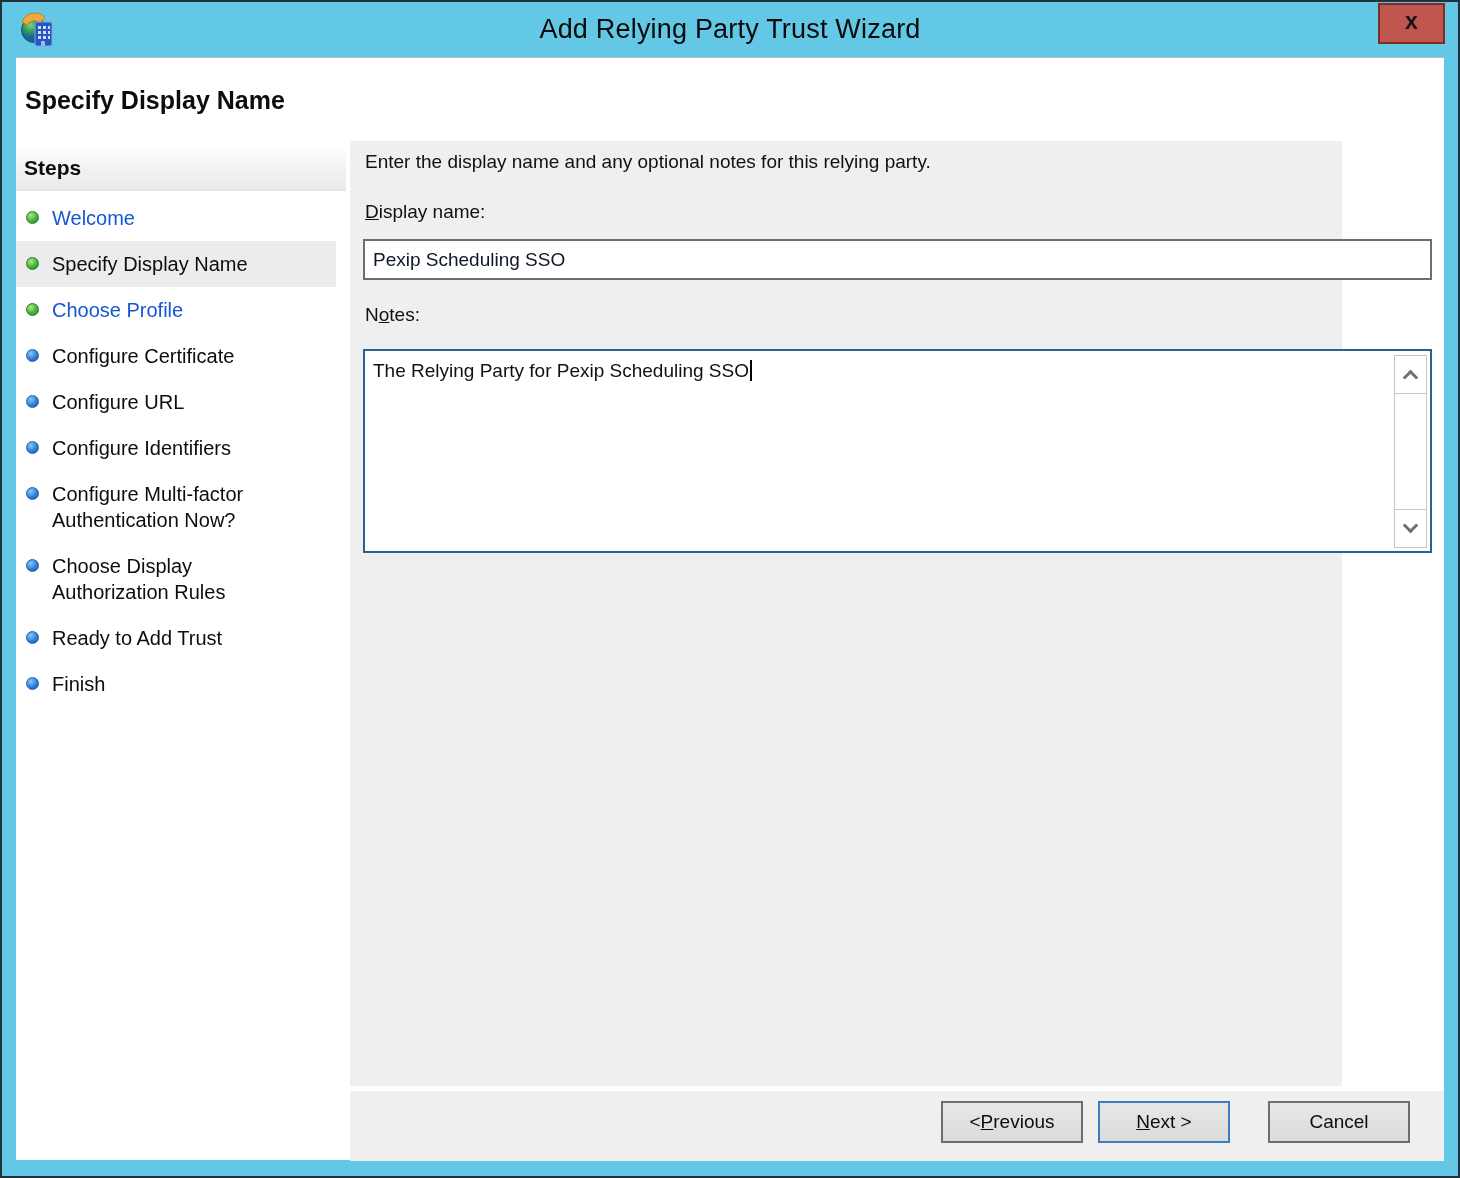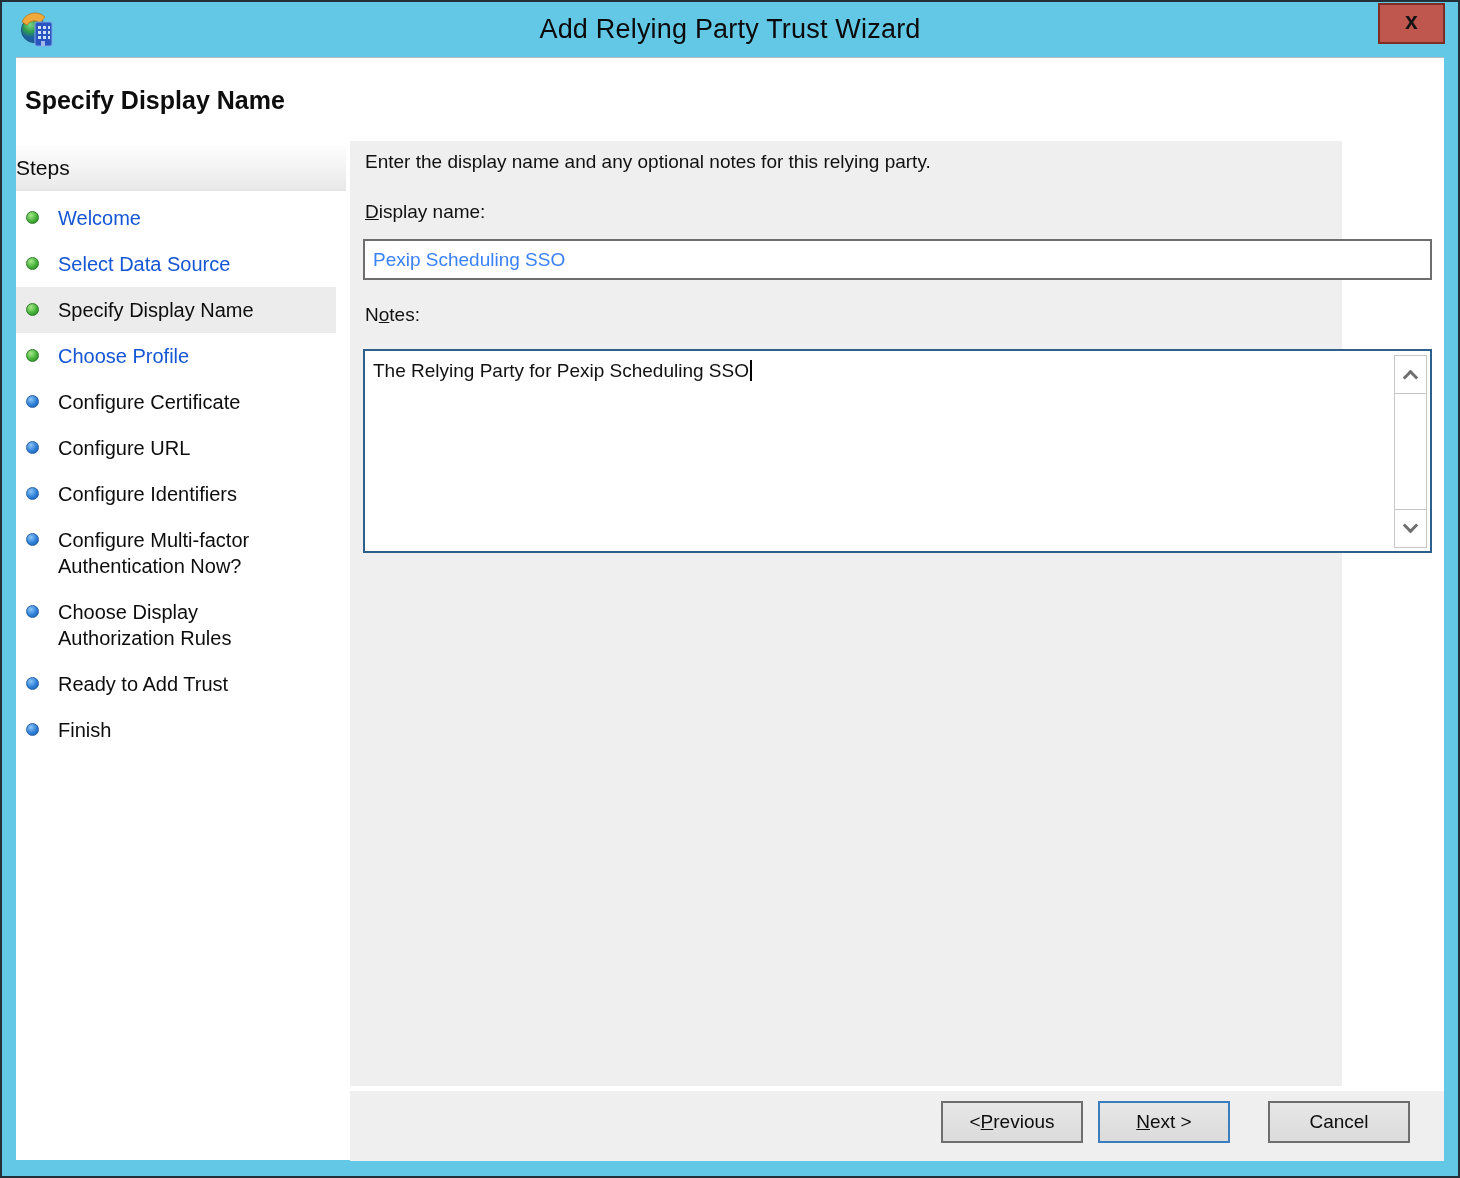--- a/index.html
+++ b/index.html
@@ -25,43 +25,43 @@
   .inner { position:absolute; left:14px; top:55px; width:1428px; height:1103px;
     background:#fff; border-top:1px solid #b4bfc4; }
 
   .heading { position:absolute; left:9px; top:28px;
     font-size:25px; font-weight:bold; color:#0d0d0d; }
 
   
   .sidebar { position:absolute; left:0; top:83px; width:330px; bottom:0; background:#fff; }
   .steps-header { position:absolute; left:0; top:5px; width:330px; height:45px;
     background:linear-gradient(#fdfdfd,#e9e9e9); border-bottom:1px solid #e2e2e2;
-    font-weight:normal; font-size:21px; line-height:44px; color:#0d0d0d; }
+    font-weight:bold; font-size:21px; line-height:44px; padding-left:8px; color:#0d0d0d; }
   .steps-list { position:absolute; left:0; top:64px;
     display:flex; flex-direction:column; row-gap:20px; }
-  .step { display:flex; padding-left:10px; width:320px; min-height:26px;gap:6px; }
+  .step { display:flex; padding-left:10px; width:320px; min-height:26px; }
   .step .bullet { width:13px; height:13px; border-radius:50%; margin-top:6px; flex:none; }
   .bullet.green { background:radial-gradient(circle at 35% 30%, #a9e98b, #46b23a 55%, #1f7d1c);
     border:1px solid #2f7d2a; }
   .bullet.blue { background:radial-gradient(circle at 35% 30%, #8cc6f4, #2e7fd8 55%, #1257a8);
     border:1px solid #2a62a8; }
   .step-label { margin-left:13px; font-size:20px; line-height:26px; width:238px; color:#0d0d0d; }
   .step.link .step-label { color:#1556d4; }
   .step.current { background:#ececec; padding-top:10px; padding-bottom:10px;
     margin-top:-10px; margin-bottom:-10px; }
 
   
   .main { position:absolute; left:334px; top:83px; width:992px; height:945px; background:#efefef;text-decoration:underline; }
   .instruction { position:absolute; left:15px; top:10px; font-size:19px; }
   .field-label { position:absolute; font-size:19px; }
   .u { text-decoration:underline; }
   #display-label { left:15px; top:60px;text-align:right; }
   #display-input { position:absolute; left:13px; top:98px; width:1069px; height:41px;
     border:2px solid #6e6e6e; background:#fff; font-size:19px; padding:0 8px;
-    font-family:inherit; color:#3b82f6; outline:none; }
+    font-family:inherit; color:#0f172a; outline:none; }
   #notes-label { left:15px; top:163px; }
   .notes-box { position:absolute; left:13px; top:208px; width:1069px; height:204px;
     border:2px solid #2d608c; background:#fff; font-size:19px; line-height:25px;
     padding:7px 48px 6px 8px; cursor:text; }
   .caret { display:inline-block; width:2px; height:21px; background:#000;
     vertical-align:-4px; margin-left:1px; }
   .vscroll { position:absolute; top:4px; right:3px; bottom:3px; width:33px;
     border:1px solid #c6c6c6; background:#fff; }
   .varrow { position:absolute; left:0; right:0; height:38px;
     display:flex; align-items:center; justify-content:center; }
@@ -119,24 +119,20 @@
 
     <div class="heading">Specify Display Name</div>
 
     <div class="sidebar">
       <div class="steps-header">Steps</div>
       <div class="steps-list">
         <div class="step link">
           <span class="bullet green"></span>
           <span class="step-label">Welcome</span>
         </div>
-        <div class="step link">
-          <span class="bullet green"></span>
-          <span class="step-label">Select Data Source</span>
-        </div>
         <div class="step current">
           <span class="bullet green"></span>
           <span class="step-label">Specify Display Name</span>
         </div>
         <div class="step link">
           <span class="bullet green"></span>
           <span class="step-label">Choose Profile</span>
         </div>
         <div class="step">
           <span class="bullet blue"></span>

